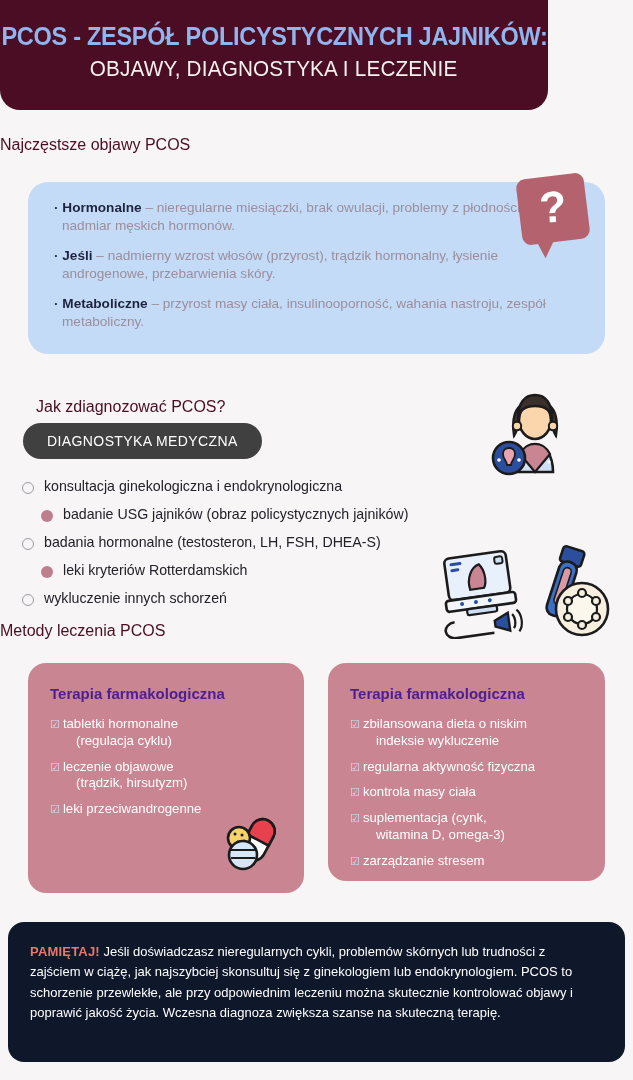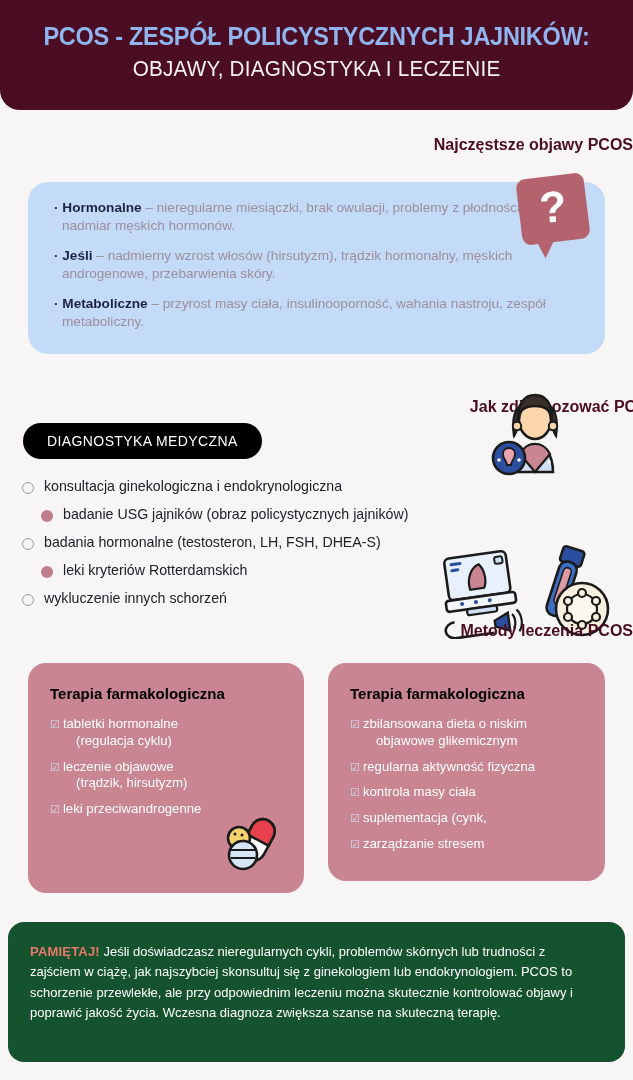--- a/index.html
+++ b/index.html
@@ -14,21 +14,21 @@
     position: relative;
     overflow: hidden;
     font-family: "Liberation Sans", sans-serif;
     background: #f7f5f5;
   }
 
   
   .header {
     position: absolute;
     left: 0; top: 0;
-    width: 633px;
+    width: 548px;
     height: 110px;
     background: #4a0d23;
     border-bottom-left-radius: 20px;
     border-bottom-right-radius: 20px;
     display: flex;
     flex-direction: column;
     align-items: center;
     justify-content: center;
     box-sizing: border-box;
     padding: 6px 14px 10px;
@@ -52,24 +52,24 @@
     white-space: nowrap;
     transform: scaleX(0.94);
     line-height: 1.3;
     margin-top: 3px;
   }
 
   
   .sec-heading {
     position: absolute;
     width: 633px;
-    text-align: right;
+    text-align: left;
     color: #4a0d23;
     font-size: 16px;
-    font-weight: bold;
+    font-weight: normal;
   }
   #h-symptoms { top: 136px; }
   #h-diagnosis { top: 398px; margin-left: 36px; }
   #h-treatment { top: 622px; }
 
   
   .symptoms-box {
     position: absolute;
     left: 28px; top: 182px;
     width: 577px; height: 172px;
@@ -124,21 +124,21 @@
     padding-bottom: 4px;
     box-sizing: border-box;
     transform: rotate(3deg);
   }
 
   
   .diag-badge {
     position: absolute;
     left: 23px; top: 423px;
     height: 36px;
-    background: #000000;
+    background: #404040;
     border-radius: 18px;
     color: #ffffff;
     font-size: 14px;
     letter-spacing: 0.4px;
     display: flex;
     align-items: center;
     padding: 0 24px;
   }
   .diag-list {
     position: absolute;
@@ -180,21 +180,21 @@
     border-radius: 18px;
     box-sizing: border-box;
     padding: 22px 20px 18px 22px;
   }
   #card-left  { left: 28px;  top: 663px; width: 276px; height: 230px; }
   #card-right { left: 328px; top: 663px; width: 277px; height: 218px; }
   .card h3 {
     margin: 0 0 14px 0;
     font-size: 15px;
     font-weight: bold;
-    color: #000000;
+    color: #4c1d95;
   }
   .card ul { margin: 0; padding: 0; list-style: none; }
   .card li {
     font-size: 13.2px;
     line-height: 1.27;
     color: #ffffff;
     margin-bottom: 9px;
     padding-left: 13px;
     text-indent: -13px;
   }
@@ -206,21 +206,21 @@
   }
   .card li .ind { display: block; padding-left: 13px; text-indent: 0; }
 
   .pills { position: absolute; left: 222px; top: 814px; }
 
   
   .footer {
     position: absolute;
     left: 8px; top: 922px;
     width: 617px; height: 140px;
-    background: #14532d;
+    background: #0f172a;
     border-radius: 16px;
     box-sizing: border-box;
     padding: 20px 22px;
   }
   .footer p {
     margin: 0;
     color: #ffffff;
     font-size: 13.4px;
     line-height: 1.52;
     transform: scaleX(0.97);
@@ -242,21 +242,21 @@
 
 <div class="sec-heading" id="h-symptoms">Najczęstsze objawy PCOS</div>
 
 <div class="symptoms-box">
   <div class="sym-item">
     <span class="dot">·</span>
     <b>Hormonalne</b><span> – nieregularne miesiączki, brak owulacji, problemy z płodnością, nadmiar męskich hormonów.</span>
   </div>
   <div class="sym-item">
     <span class="dot">·</span>
-    <b>Jeśli</b><span> – nadmierny wzrost włosów (hirsutyzm), trądzik hormonalny, męskich androgenowe, przebarwienia skóry.</span>
+    <b>Jeśli</b><span> – nadmierny wzrost włosów (przyrost), trądzik hormonalny, łysienie androgenowe, przebarwienia skóry.</span>
   </div>
   <div class="sym-item">
     <span class="dot">·</span>
     <b>Metaboliczne</b><span> – przyrost masy ciała, insulinooporność, wahania nastroju, zespół metaboliczny.</span>
   </div>
 </div>
 
 <div class="qbubble">
   <div class="tail"></div>
   <div class="qm">?</div>
@@ -353,30 +353,31 @@
       <span class="cb">☑</span><span>leki przeciwandrogenne</span>
     </li>
   </ul>
 </div>
 
 <div class="card" id="card-right">
   <h3>Terapia farmakologiczna</h3>
   <ul>
     <li>
       <span class="cb">☑</span><span>zbilansowana dieta o niskim</span>
-      <span class="ind">objawowe glikemicznym</span>
+      <span class="ind">indeksie wykluczenie</span>
     </li>
     <li>
       <span class="cb">☑</span><span>regularna aktywność fizyczna</span>
     </li>
     <li>
       <span class="cb">☑</span><span>kontrola masy ciała</span>
     </li>
     <li>
       <span class="cb">☑</span><span>suplementacja (cynk,</span>
+      <span class="ind">witamina D, omega-3)</span>
     </li>
     <li>
       <span class="cb">☑</span><span>zarządzanie stresem</span>
     </li>
   </ul>
 </div>
 
 <svg class="pills" width="62" height="62" viewBox="0 0 62 62">
   <g transform="rotate(28 36 26)">
     <rect x="24" y="4" width="24" height="44" rx="12" fill="#ffffff" stroke="#1b1b1b" stroke-width="2.6"></rect>

